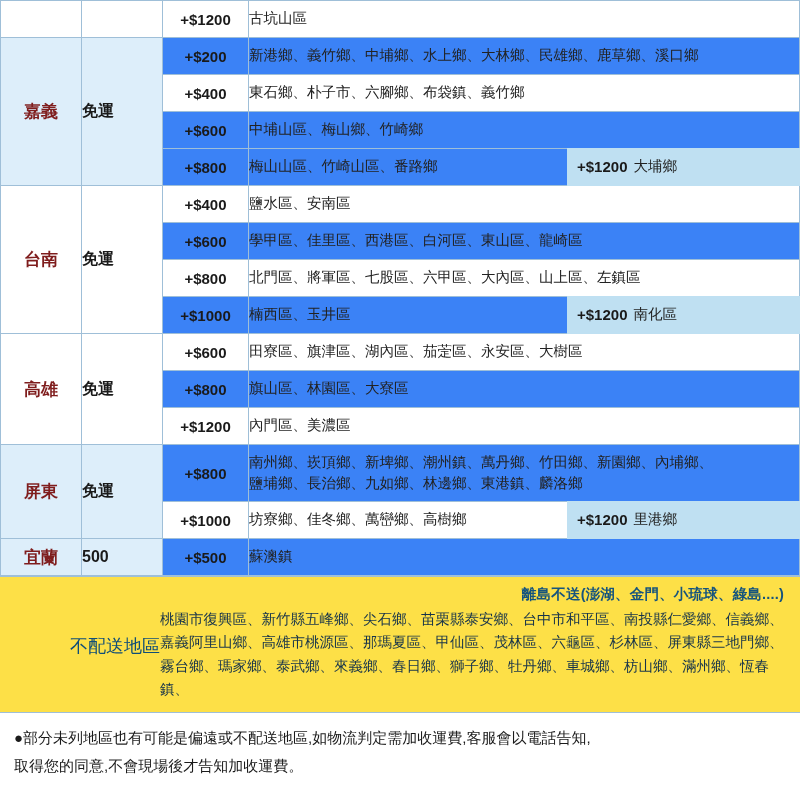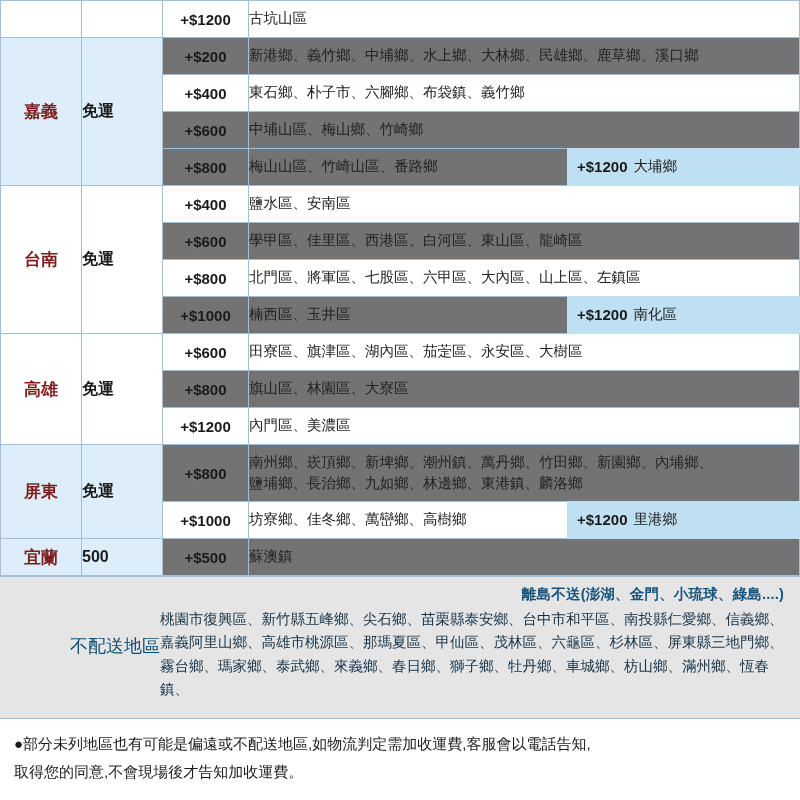--- a/index.html
+++ b/index.html
@@ -55,21 +55,21 @@
     color: #1a1a1a;
     white-space: nowrap;
   }
   .c-areas {
     padding: 4px 8px 4px 10px;
     font-size: 14.5px;
     line-height: 1.45;
     color: #222;
   }
   .row-white td { background: #ffffff; }
-  .row-blue td { background: #737373; }
+  .row-blue td { background: #3b82f6; }
   .row-white .c-region, .row-white .c-base { background: #ffffff; }
   .row-blue .c-region, .row-blue .c-base { background: #ddeefa; }
 
   td.region-cell, td.base-cell {
     background: #ffffff;
   }
   td.region-cell.blue, td.base-cell.blue {
     background: #ddeefa;
   }
 
@@ -100,24 +100,24 @@
     color: #1a1a1a;
   }
   .tail-badge .tail-area {
     font-size: 14.5px;
     color: #222;
   }
 
   
   .nodeliver {
     position: relative;
-    background: #e5e5e5;
+    background: #fde047;
     border-top: 1px solid #9fbfd8;
     border-bottom: 1px solid #9fbfd8;
-    padding: 6px 10px 16px 10px;
+    padding: 6px 10px 10px 10px;
     box-sizing: border-box;
   }
   .island-note {
     text-align: right;
     color: #16547d;
     font-weight: bold;
     font-size: 14.5px;
     padding: 2px 6px 4px 0;
     letter-spacing: 0.2px;
   }

